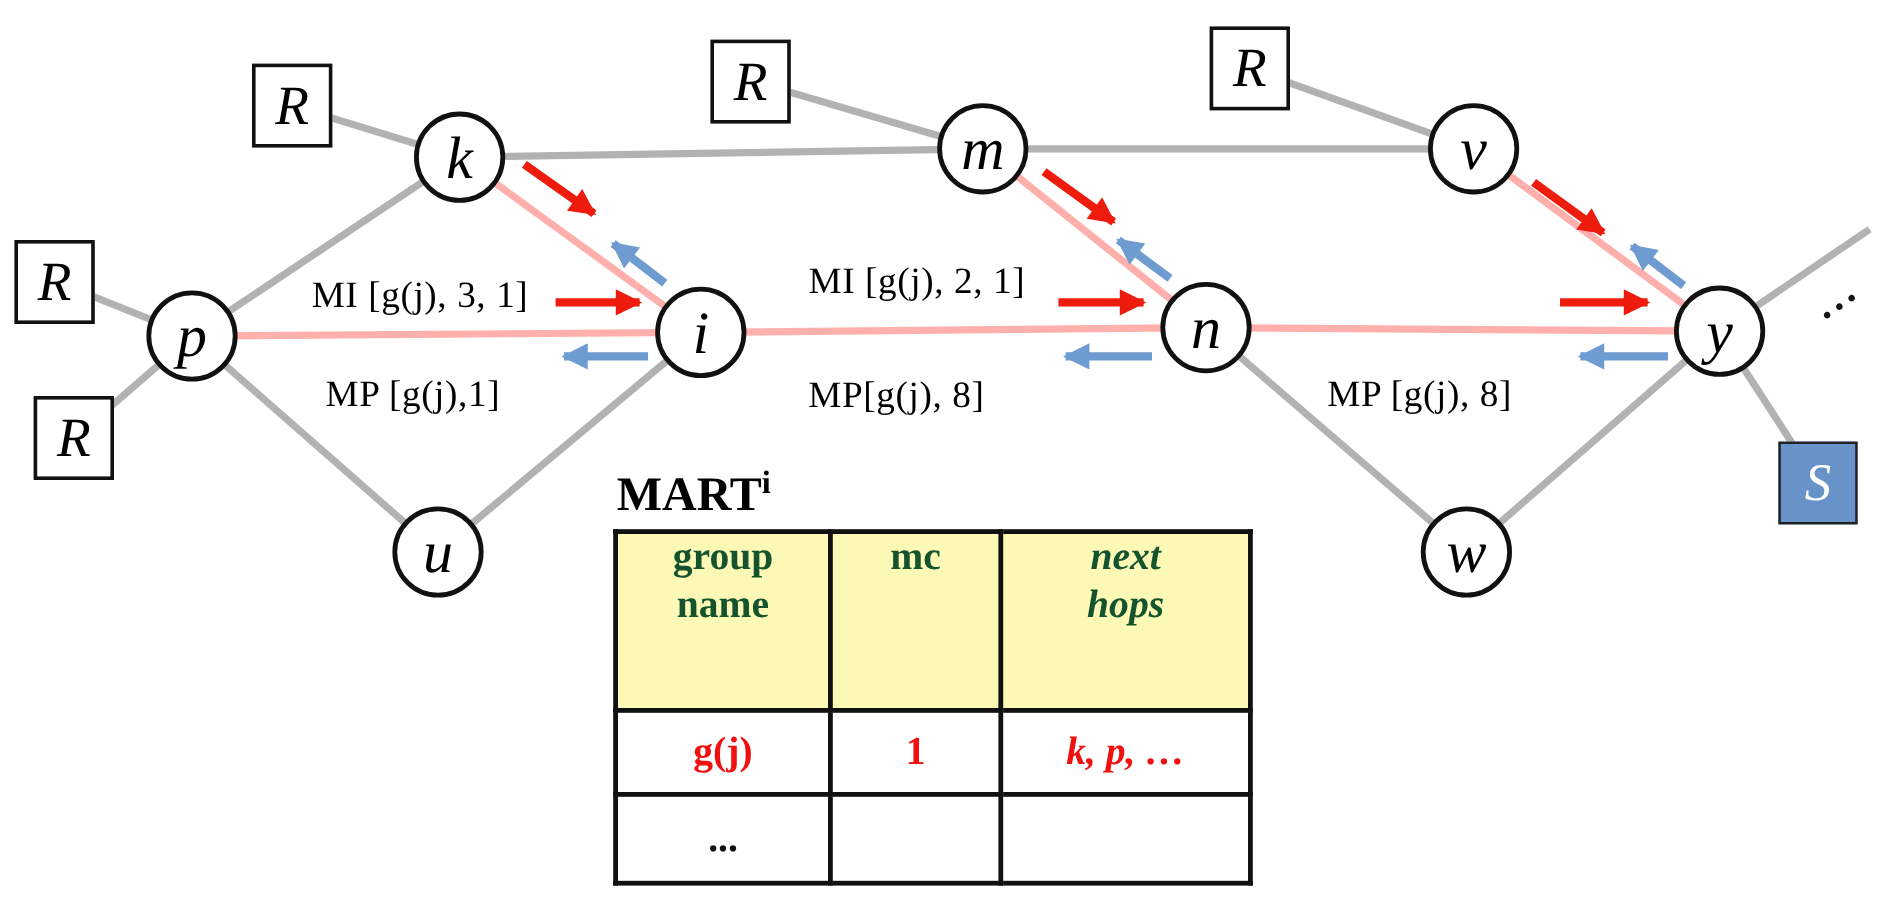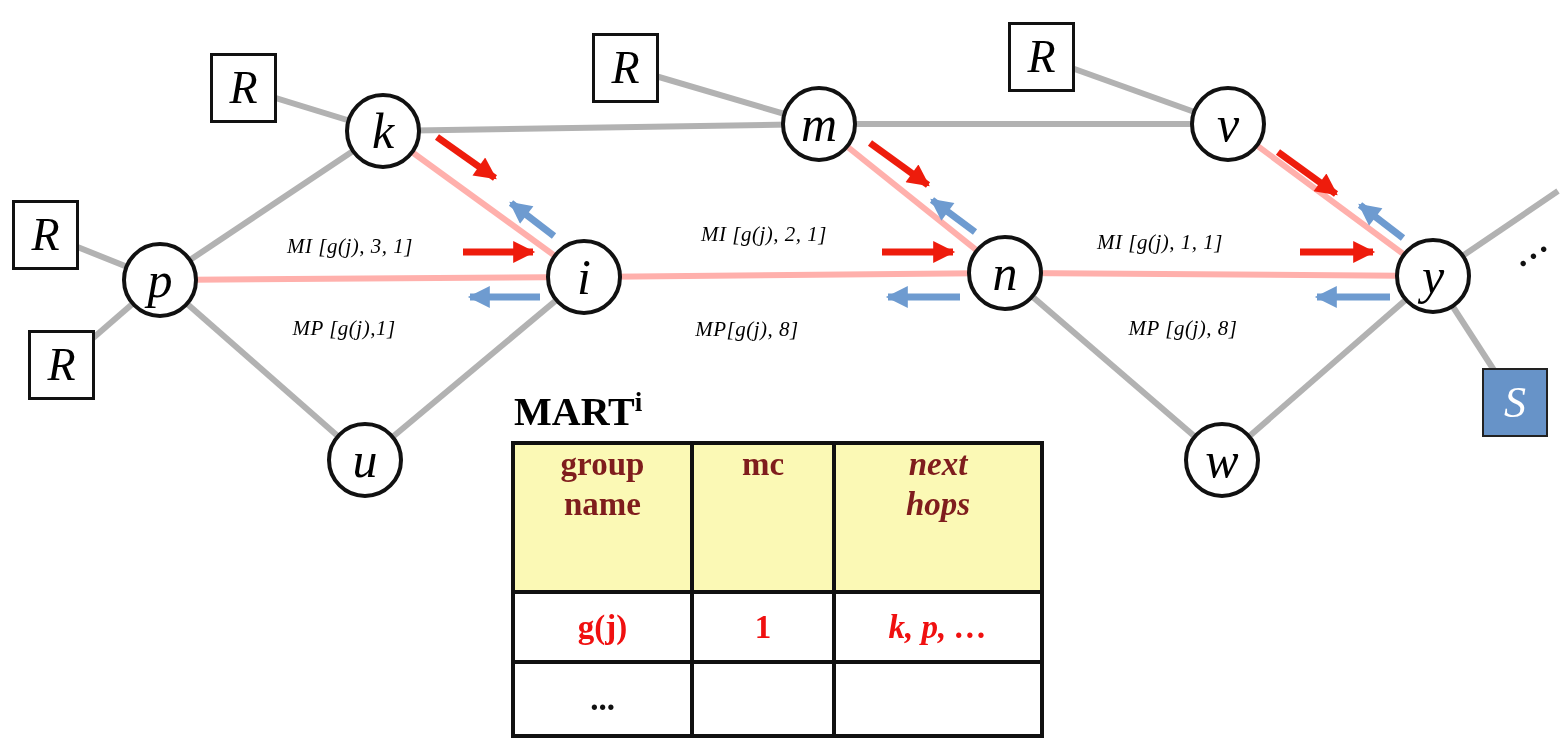--- a/index.html
+++ b/index.html
@@ -19,34 +19,34 @@
         z-index:3;display:flex;align-items:center;justify-content:center;box-sizing:border-box;}
   .rbox span{font-style:italic;font-size:46px;color:#000;line-height:1;}
 
   
   .sbox{position:absolute;width:66px;height:69px;border:2px solid #222;background:#6793c8;
         z-index:3;display:flex;align-items:center;justify-content:center;box-sizing:border-box;}
   .sbox span{font-style:italic;font-size:44px;color:#fff;line-height:1;}
 
   
   .elabel{position:absolute;transform:translate(-50%,-50%);white-space:nowrap;
-          font-style:italic;font-size:21px;color:#000;z-index:2;letter-spacing:0.5px;}
+          font-size:31px;color:#000;z-index:2;letter-spacing:0.5px;}
 
   
   .ellipsis-ne{position:absolute;transform:translate(-50%,-50%) rotate(-35deg);
                font-size:34px;font-weight:bold;letter-spacing:4px;color:#111;z-index:2;}
 
   
   .mart-title{position:absolute;left:514px;top:388px;font-weight:bold;
               font-size:40px;color:#000;z-index:4;line-height:1.1;}
   .mart-title sup{font-size:27px;}
   .mart{position:absolute;left:511px;top:441px;z-index:4;}
   table.mart-table{border-collapse:collapse;table-layout:fixed;width:529px;background:#fff;}
   table.mart-table td{border:4px solid #111;text-align:center;padding:0;box-sizing:border-box;
-                      font-size:33px;color:#7f1d1d;}
+                      font-size:33px;color:#14532d;}
   td.hdr{background:#fbf9b5;font-weight:bold;vertical-align:top;padding-top:20px;
          white-space:pre-line;line-height:1.2;height:149px;}
   tr.data1 td{height:70px;font-weight:bold;color:#f01010;}
   tr.data1 td.it{}
   tr.data2 td{height:74px;font-weight:bold;color:#111;}
   .c1{width:179px;} .c2{width:142px;} .c3{width:208px;font-style:italic;}
 </style>
 </head>
 <body>
 
@@ -152,21 +152,20 @@
     </div>
 
   <div class="sbox" style="left:1482px;top:368px;">
       <span>S</span>
     </div>
 
   <div class="elabel" style="left:350px;top:246px;">MI [g(j), 3, 1]</div>
   <div class="elabel" style="left:344px;top:328px;">MP [g(j),1]</div>
   <div class="elabel" style="left:764px;top:234px;">MI [g(j), 2, 1]</div>
   <div class="elabel" style="left:747px;top:329px;">MP[g(j), 8]</div>
-  <div class="elabel" style="left:1160px;top:242px;">MI [g(j), 1, 1]</div>
   <div class="elabel" style="left:1183px;top:328px;">MP [g(j), 8]</div>
 
   <div class="ellipsis-ne" style="left:1530px;top:248px;">...</div>
 
   <div class="mart-title"><span>MART</span><sup>i</sup></div>
 
   <div class="mart">
     <table class="mart-table">
       <tbody>
           <tr>

